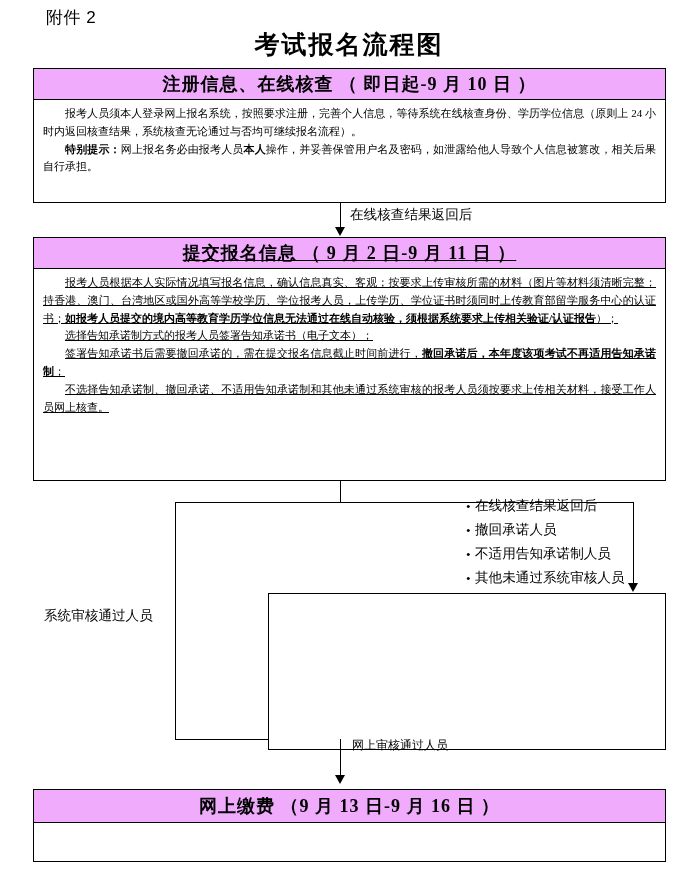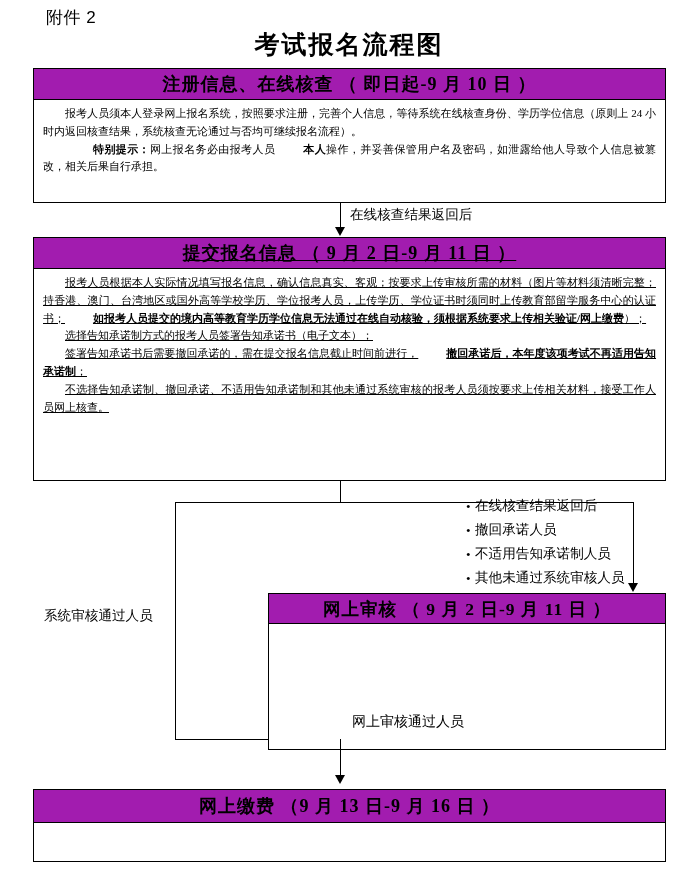--- a/index.html
+++ b/index.html
@@ -39,21 +39,21 @@
   }
 
   
   .box {
     position: absolute;
     border: 1.6px solid #000;
     box-sizing: border-box;
     background: #fff;
   }
   .box-head {
-    background: #a21caf;
+    background: #f0abfc;
     border-bottom: 1.6px solid #000;
     text-align: center;
     font-weight: bold;
     font-size: 18px;
     letter-spacing: 1px;
     box-sizing: border-box;
     display: flex;
     align-items: center;
     justify-content: center;
   }
@@ -62,21 +62,21 @@
     padding: 5px 9px 4px 9px;
     font-size: 11px;
     line-height: 1.62;
     text-align: justify;
     text-justify: inter-ideograph;
   }
   .box-body p {
     margin: 0;
     text-indent: 2em;
   }
-  .box-body b { font-weight: bold; margin-left: 28px; }
+  .box-body b { font-weight: bold; }
 
   
   #box-register { left: 33px; top: 68px; width: 633px; height: 135px; }
   #box-register .box-head { height: 31px; }
 
   #box-submit { left: 33px; top: 237px; width: 633px; height: 244px; text-decoration: underline; }
   #box-submit .box-head { height: 31px; }
 
   #box-review { left: 268px; top: 593px; width: 398px; height: 157px; }
   #box-review .box-head { height: 30px; font-size: 17.5px; }
@@ -147,22 +147,22 @@
     left: 44px; top: 607px;
     font-size: 13.6px;
     white-space: nowrap;
     text-align: center;
   }
 
   
   #conn3-line { left: 340px; top: 739px; height: 38px; }
   #conn3-head { left: 335px; top: 775px; }
   #conn3-label {
-    position: absolute; left: 352px; top: 713px;
-    font-size: 14px; white-space: nowrap;
+    position: absolute; left: 352px; top: 737px;
+    font-size: 12px; white-space: nowrap;
   }
 </style>
 </head>
 <body>
 
 <div class="attach-label">附件 2</div>
 <div class="doc-title">考试报名流程图</div>
 
 <div class="box" id="box-register">
   <div class="box-head">注册信息、在线核查 （ 即日起-9 月 10 日 ）</div>
@@ -172,21 +172,21 @@
     </div>
 </div>
 
 <div class="vline" id="conn1-line"></div>
 <div class="arrowhead" id="conn1-head"></div>
 <div id="conn1-label">在线核查结果返回后</div>
 
 <div class="box" id="box-submit">
   <div class="box-head">提交报名信息 （ 9 月 2 日-9 月 11 日 ）</div>
   <div class="box-body">
-      <p><span>报考人员根据本人实际情况填写报名信息，确认信息真实、客观；按要求上传审核所需的材料（图片等材料须清晰完整；持香港、澳门、台湾地区或国外高等学校学历、学位报考人员，上传学历、学位证书时须同时上传教育部留学服务中心的认证书；</span><b>如报考人员提交的境内高等教育学历学位信息无法通过在线自动核验，须根据系统要求上传相关验证/网上缴费</b><span>）；</span></p>
+      <p><span>报考人员根据本人实际情况填写报名信息，确认信息真实、客观；按要求上传审核所需的材料（图片等材料须清晰完整；持香港、澳门、台湾地区或国外高等学校学历、学位报考人员，上传学历、学位证书时须同时上传教育部留学服务中心的认证书；</span><b>如报考人员提交的境内高等教育学历学位信息无法通过在线自动核验，须根据系统要求上传相关验证/认证报告</b><span>）；</span></p>
       <p><span>选择告知承诺制方式的报考人员签署告知承诺书（电子文本）；</span></p>
       <p><span>签署告知承诺书后需要撤回承诺的，需在提交报名信息截止时间前进行，</span><b>撤回承诺后，本年度该项考试不再适用告知承诺制</b><span>；</span></p>
       <p><span>不选择告知承诺制、撤回承诺、不适用告知承诺制和其他未通过系统审核的报考人员须按要求上传相关材料，接受工作人员网上核查。</span></p>
     </div>
 </div>
 
 <div class="vline" id="branch-stem"></div>
 <div class="hline" id="branch-bar"></div>
 <div class="vline" id="branch-left"></div>
 <div class="hline" id="branch-left-bottom"></div>
@@ -208,21 +208,20 @@
     </div>
     <div class="bullet-row">
       <span class="dot">•</span>
       <span>其他未通过系统审核人员</span>
     </div>
   </div>
 
 <div id="left-branch-label">系统审核通过人员</div>
 
 <div class="box" id="box-review">
-  <div class="box-head">网上审核 （ 9 月 2 日-9 月 11 日 ）</div>
 </div>
 
 <div class="vline" id="conn3-line"></div>
 <div class="arrowhead" id="conn3-head"></div>
 <div id="conn3-label">网上审核通过人员</div>
 
 <div class="box" id="box-pay">
   <div class="box-head">网上缴费 （9 月 13 日-9 月 16 日 ）</div>
   <div class="box-body">
       <p><span>缴费成功方为报名成功，逾期未缴费视为放弃报名，不得补缴。</span></p>

